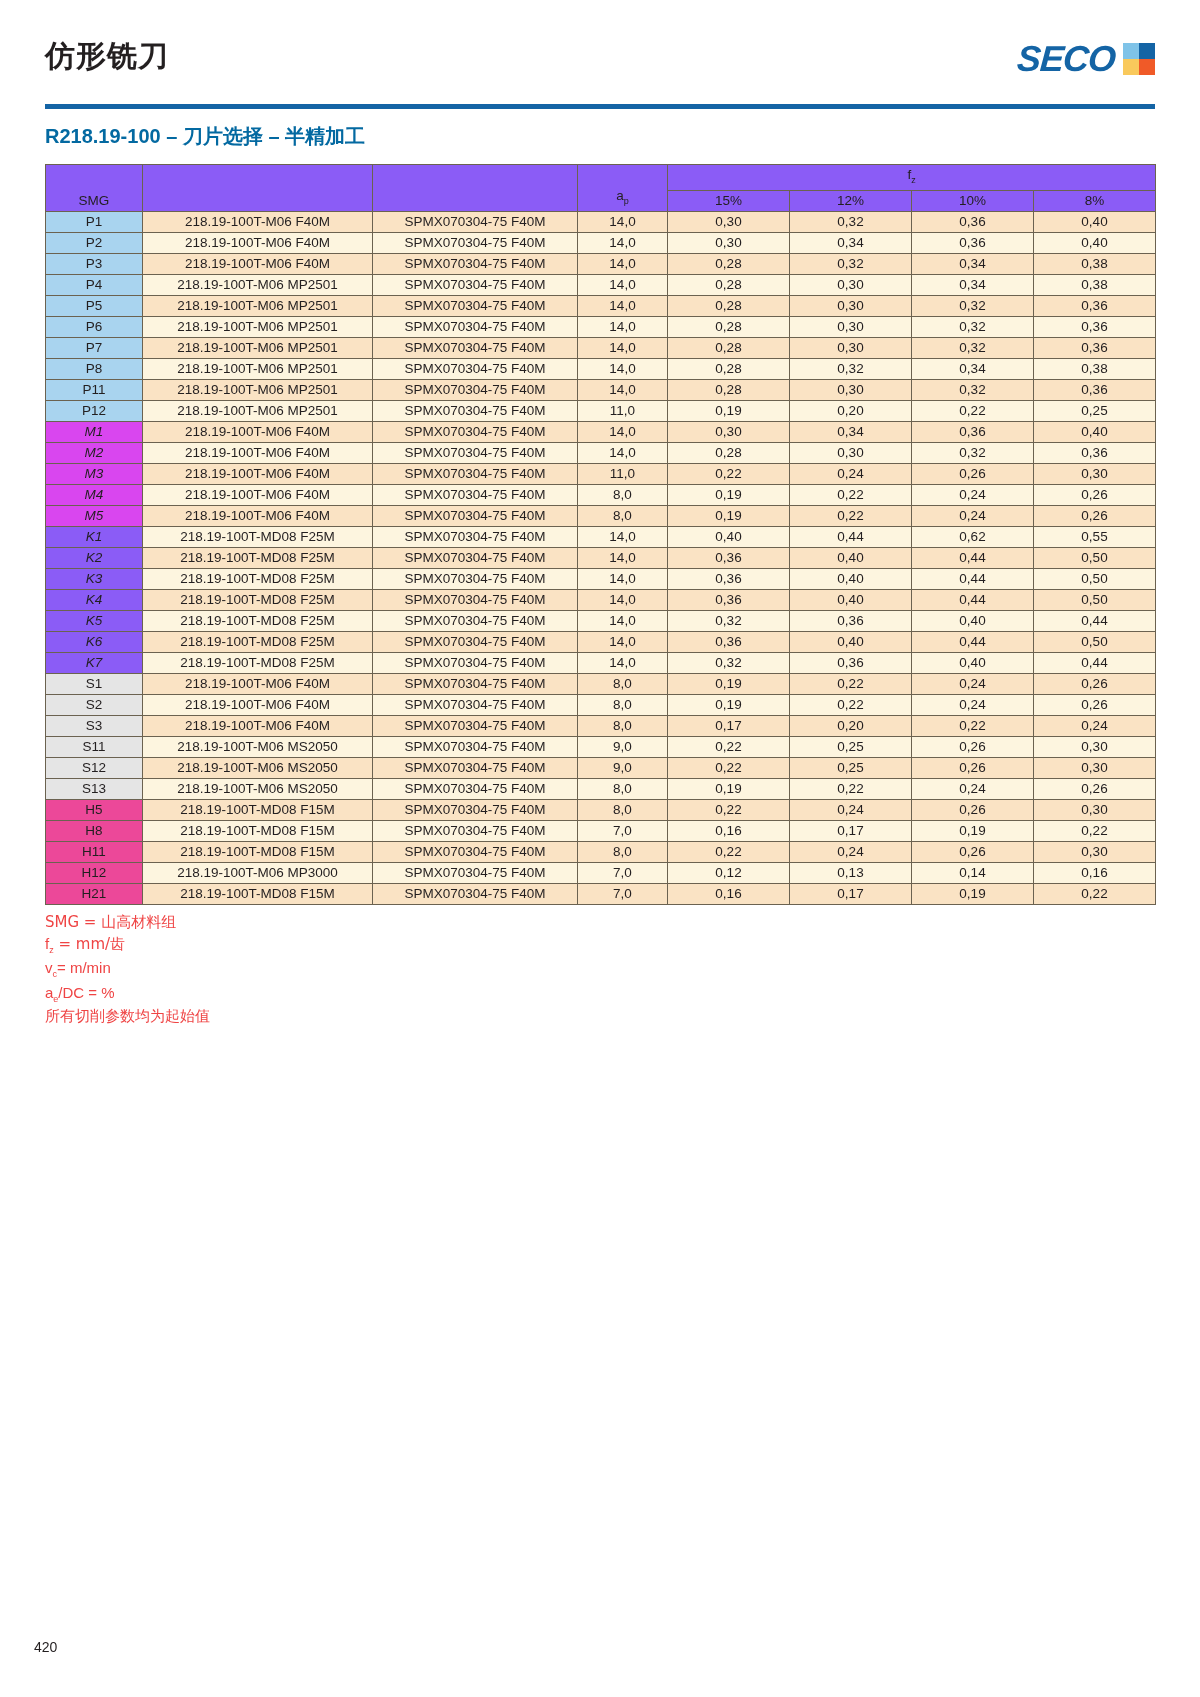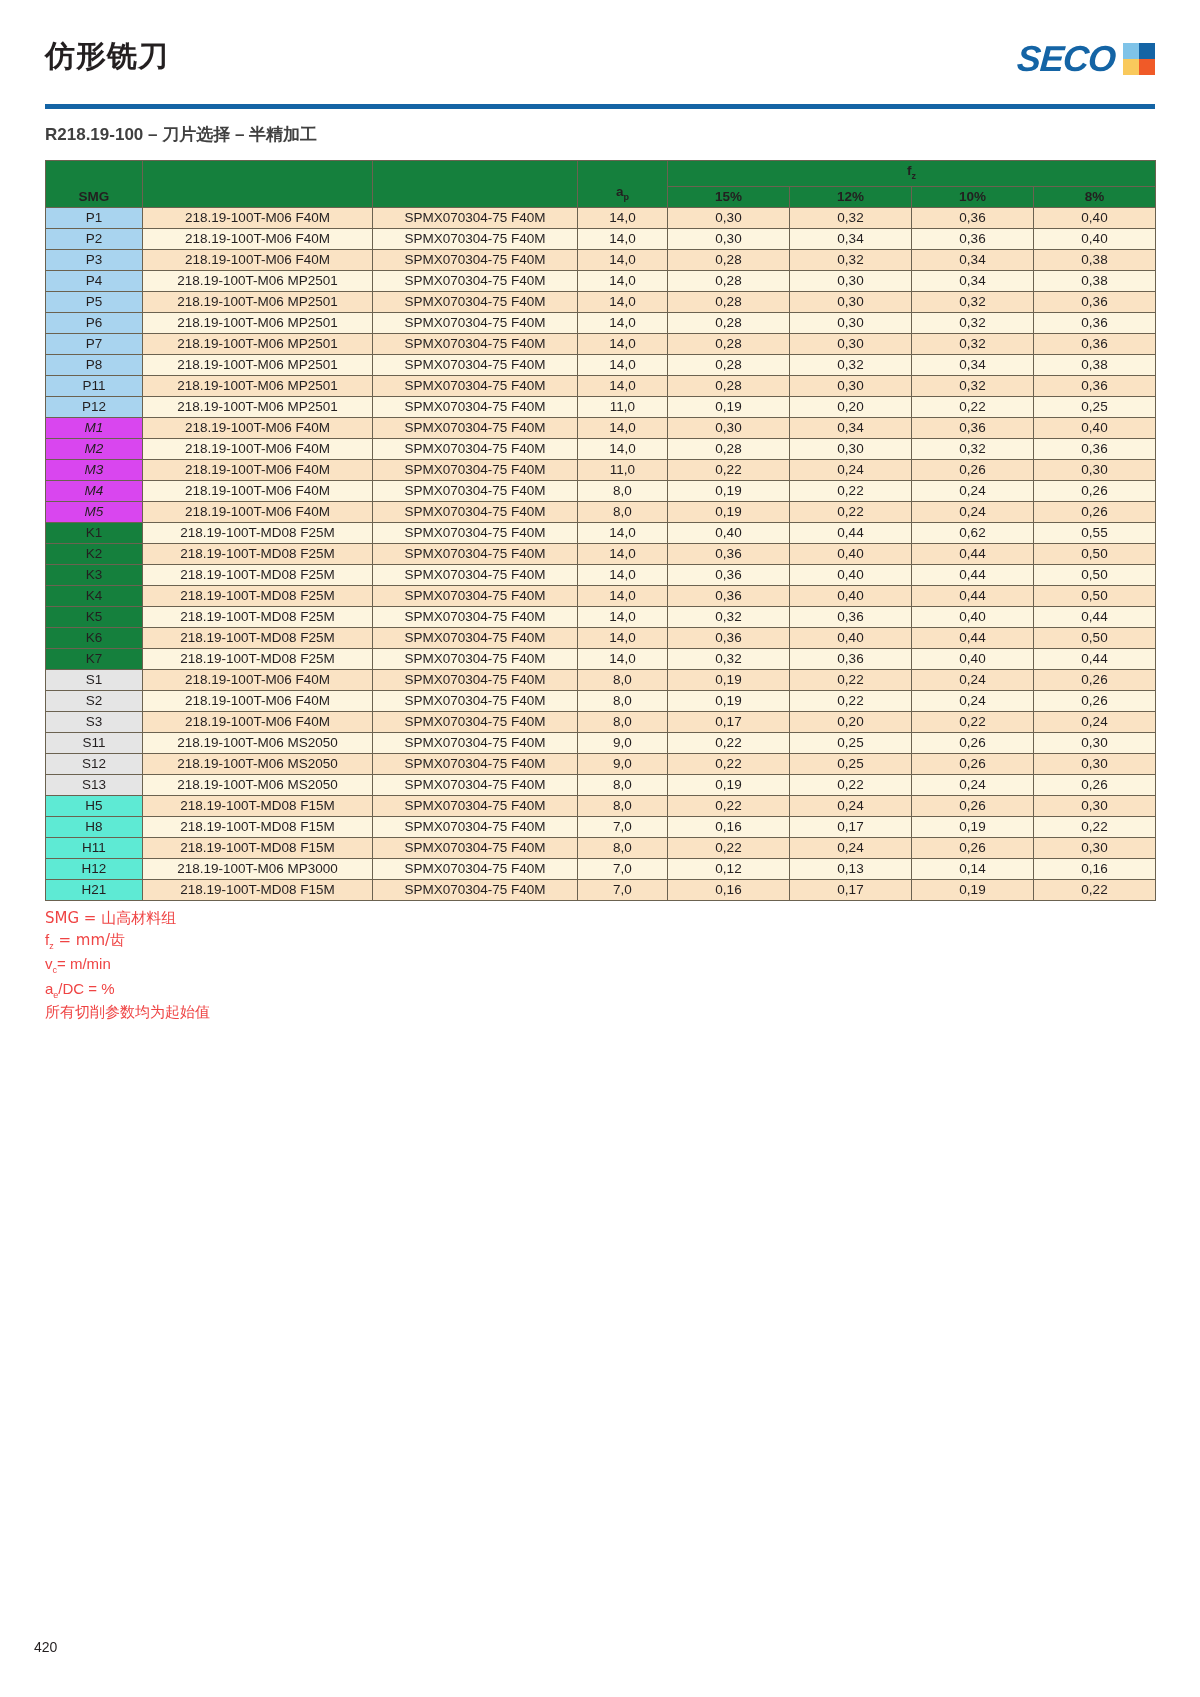--- a/index.html
+++ b/index.html
@@ -62,23 +62,23 @@
   .logo-grid span { display: block; }
 
   .rule {
     margin: 0 45px;
     height: 5px;
     background: #1464a5;
   }
 
   .subtitle {
     margin: 14px 45px 0 45px;
-    font-size: 17px;
+    font-size: 20px;
     font-weight: bold;
-    color: #404040;
+    color: #0369a1;
   }
 
   
   .table-wrap {
     margin: 14px 45px 0 45px;
   }
   table.spec {
     border-collapse: collapse;
     width: 1110px;
     table-layout: fixed;
@@ -89,22 +89,22 @@
     padding: 0;
     height: 20px;
     line-height: 20px;
     text-align: center;
     font-weight: normal;
     color: #231f20;
     white-space: nowrap;
     overflow: hidden;
   }
   table.spec th {
-    background: #15803d;
-    font-weight: bold;
+    background: #8b5cf6;
+    font-weight: normal;
     font-size: 13.5px;
   }
   .th-tall { height: 78px; vertical-align: bottom; padding-bottom: 5px; }
   .th-fz { height: 52px; vertical-align: middle; }
   .th-pct { height: 26px; }
 
   col.c-smg { width: 97px; }
   col.c-holder { width: 230px; }
   col.c-insert { width: 205px; }
   col.c-ap { width: 90px; }
@@ -113,23 +113,23 @@
   td.left-pad { text-align: left; padding-left: 9px; }
 
   
   tr.odd td.shade { background: #fae3c4; }
   tr.even td.shade { background: #fdf5df; }
 
   
   td.smg { font-weight: normal; margin-left: 46px; }
   td.smg-P { background: #a9d4ef; }
   td.smg-M { background: #d946ef; font-style: italic; }
-  td.smg-K { background: #15803d; }
+  td.smg-K { background: #8b5cf6; font-style: italic; }
   td.smg-S { background: #e5e5e5; }
-  td.smg-H { background: #5eead4; }
+  td.smg-H { background: #ec4899; }
 
   .sub { font-size: 9px; vertical-align: sub; }
 
   
   .notes {
     margin: 7px 45px 0 45px;
     font-size: 15px;
     line-height: 1.45;
     color: #ef4444;
   }

